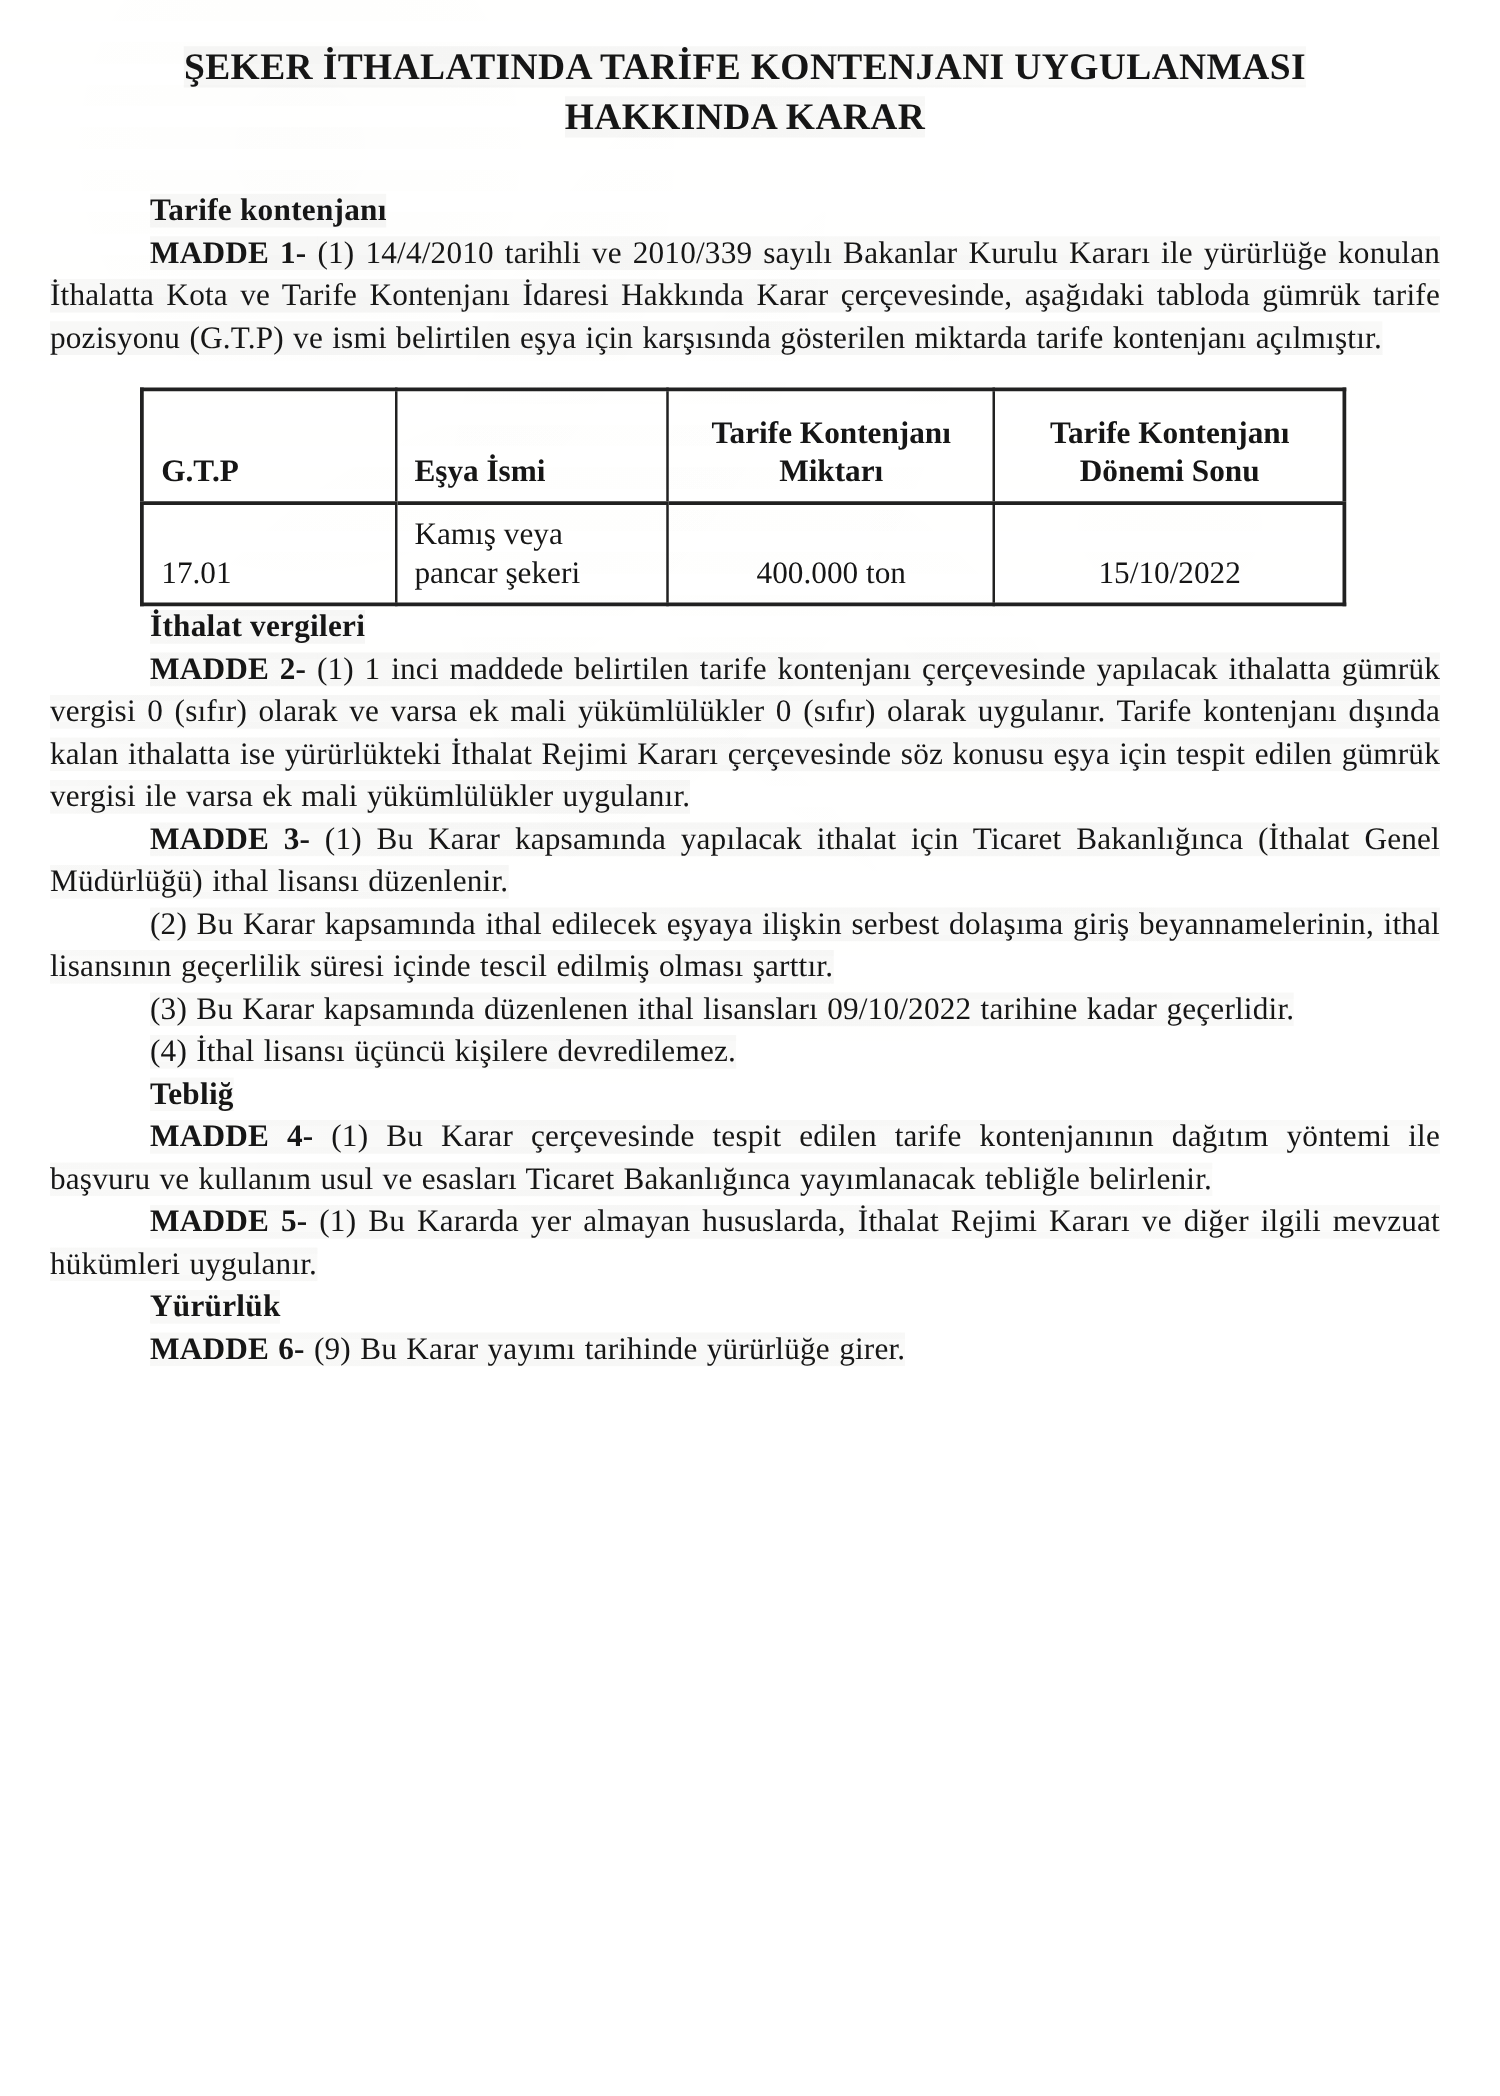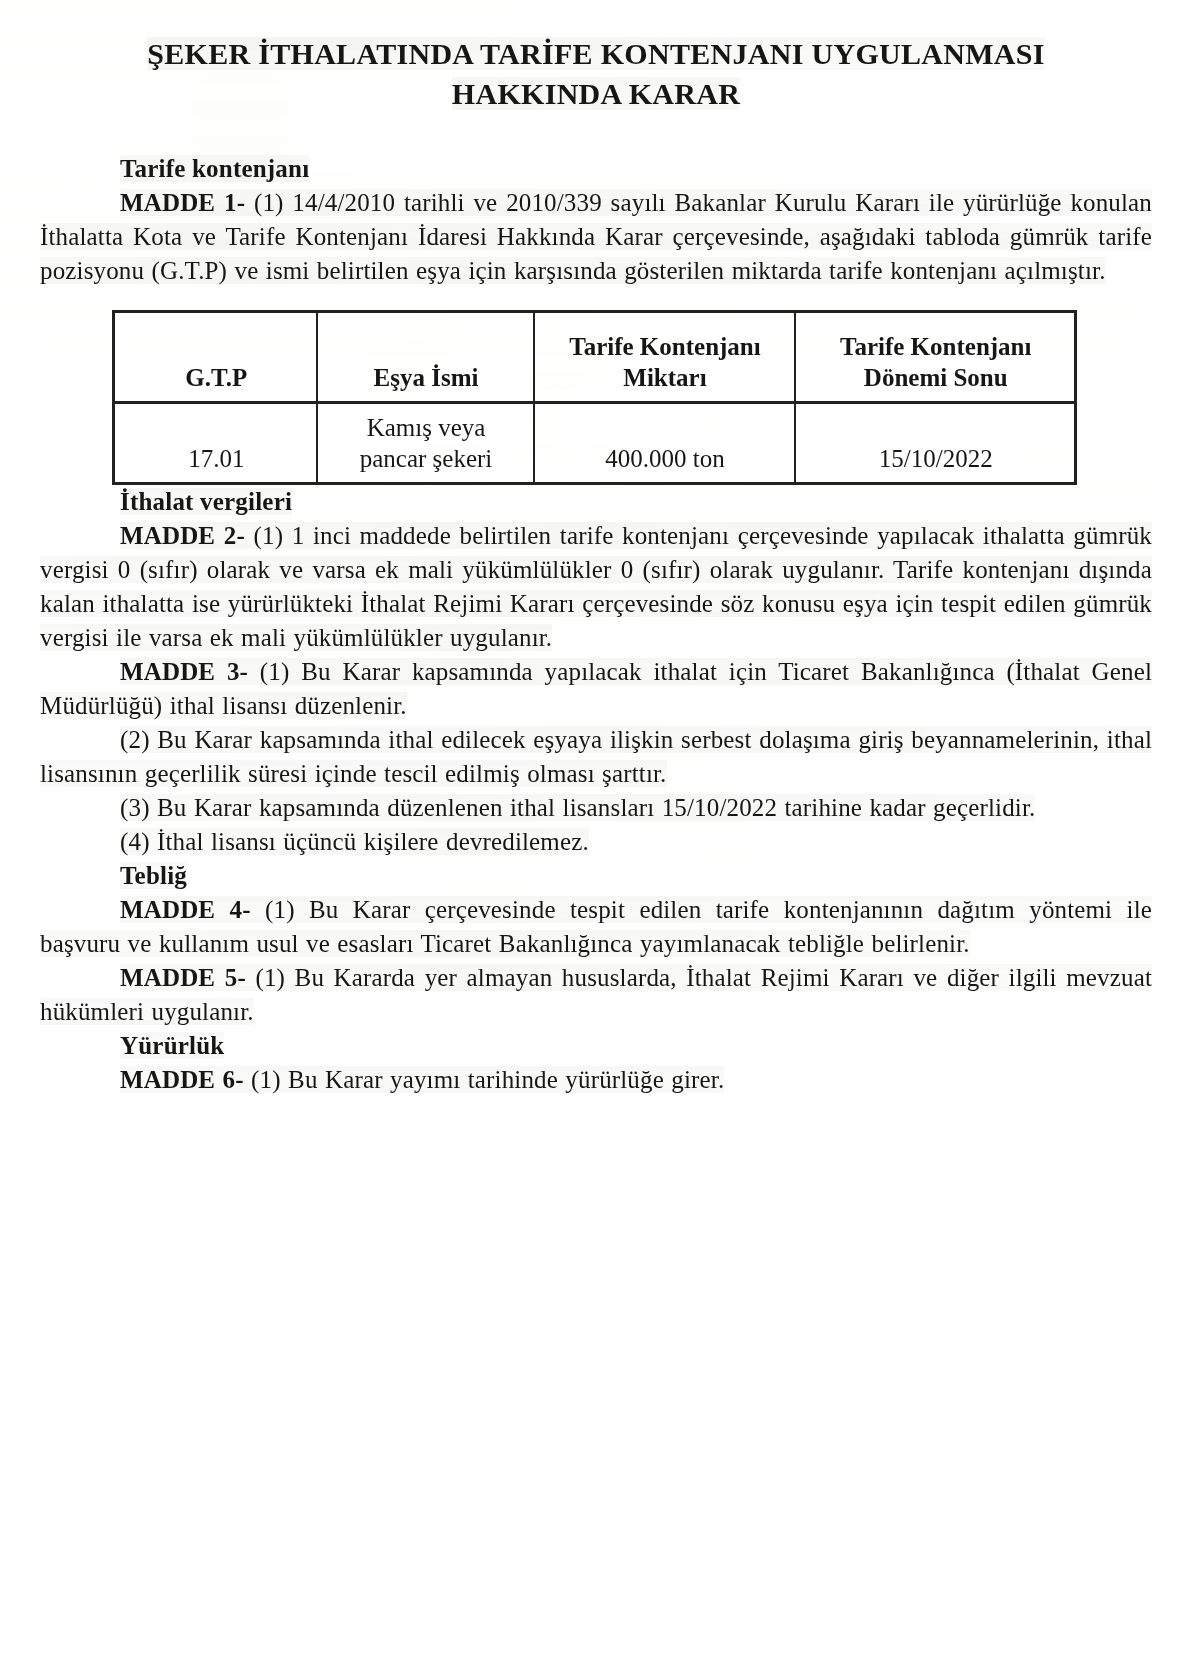--- a/index.html
+++ b/index.html
@@ -96,21 +96,21 @@
   }
   table.quota-table thead th{
     font-weight:bold;
     border-bottom:3px solid #262626;
     height:72px;
   }
   table.quota-table col.c1{width:203px;}
   table.quota-table col.c2{width:217px;}
   table.quota-table col.c3{width:261px;}
   table.quota-table col.c4{width:281px;}
-  .al{text-align:center;}
+  .al{text-align:left;}
   .ac{text-align:center;}
   table.quota-table tbody td{
     height:56px;
   }
 </style>
 </head>
 <body>
 
 <div class="page">
 
@@ -160,37 +160,37 @@
 
   <p class="doc-para"><b class="band">MADDE 2- </b><span class="band">(1) 1 inci maddede belirtilen tarife kontenjanı çerçevesinde yapılacak ithalatta gümrük vergisi 0 (sıfır) olarak ve varsa ek mali yükümlülükler 0 (sıfır) olarak uygulanır. Tarife kontenjanı dışında kalan ithalatta ise yürürlükteki İthalat Rejimi Kararı çerçevesinde söz konusu eşya için tespit edilen gümrük vergisi ile varsa ek mali yükümlülükler uygulanır.</span></p>
 </section>
 
   <section class="doc-section">
 
   <p class="doc-para"><b class="band">MADDE 3- </b><span class="band">(1) Bu Karar kapsamında yapılacak ithalat için Ticaret Bakanlığınca (İthalat Genel Müdürlüğü) ithal lisansı düzenlenir.</span></p>
 
   <p class="doc-para"><b class="band"></b><span class="band">(2) Bu Karar kapsamında ithal edilecek eşyaya ilişkin serbest dolaşıma giriş beyannamelerinin, ithal lisansının geçerlilik süresi içinde tescil edilmiş olması şarttır.</span></p>
 
-  <p class="doc-para"><b class="band"></b><span class="band">(3) Bu Karar kapsamında düzenlenen ithal lisansları 15/10/2022 tarihine kadar geçerlidir.</span></p>
+  <p class="doc-para"><b class="band"></b><span class="band">(3) Bu Karar kapsamında düzenlenen ithal lisansları 09/10/2022 tarihine kadar geçerlidir.</span></p>
 
   <p class="doc-para"><b class="band"></b><span class="band">(4) İthal lisansı üçüncü kişilere devredilemez.</span></p>
 </section>
 
   <section class="doc-section">
     <h2 class="section-heading"><span class="band">Tebliğ</span></h2>
 
   <p class="doc-para"><b class="band">MADDE 4- </b><span class="band">(1) Bu Karar çerçevesinde tespit edilen tarife kontenjanının dağıtım yöntemi ile başvuru ve kullanım usul ve esasları Ticaret Bakanlığınca yayımlanacak tebliğle belirlenir.</span></p>
 </section>
 
   <section class="doc-section">
 
   <p class="doc-para"><b class="band">MADDE 5- </b><span class="band">(1) Bu Kararda yer almayan hususlarda, İthalat Rejimi Kararı ve diğer ilgili mevzuat hükümleri uygulanır.</span></p>
 </section>
 
   <section class="doc-section">
     <h2 class="section-heading"><span class="band">Yürürlük</span></h2>
 
-  <p class="doc-para"><b class="band">MADDE 6- </b><span class="band">(1) Bu Karar yayımı tarihinde yürürlüğe girer.</span></p>
+  <p class="doc-para"><b class="band">MADDE 6- </b><span class="band">(9) Bu Karar yayımı tarihinde yürürlüğe girer.</span></p>
 </section>
 
 </div>
 
 </div>
 
 </body></html>

